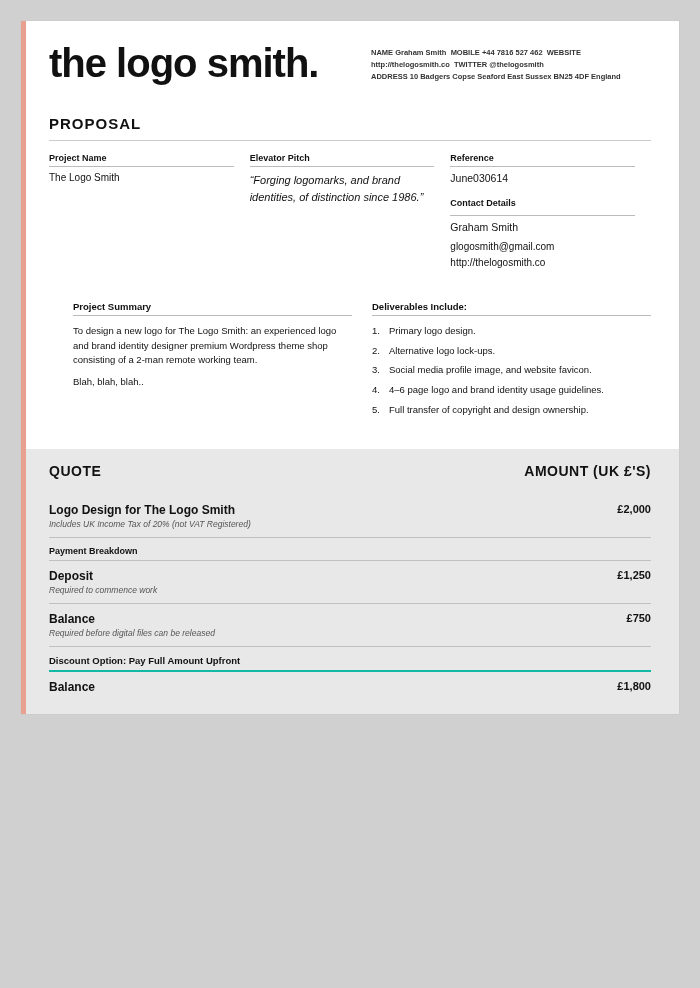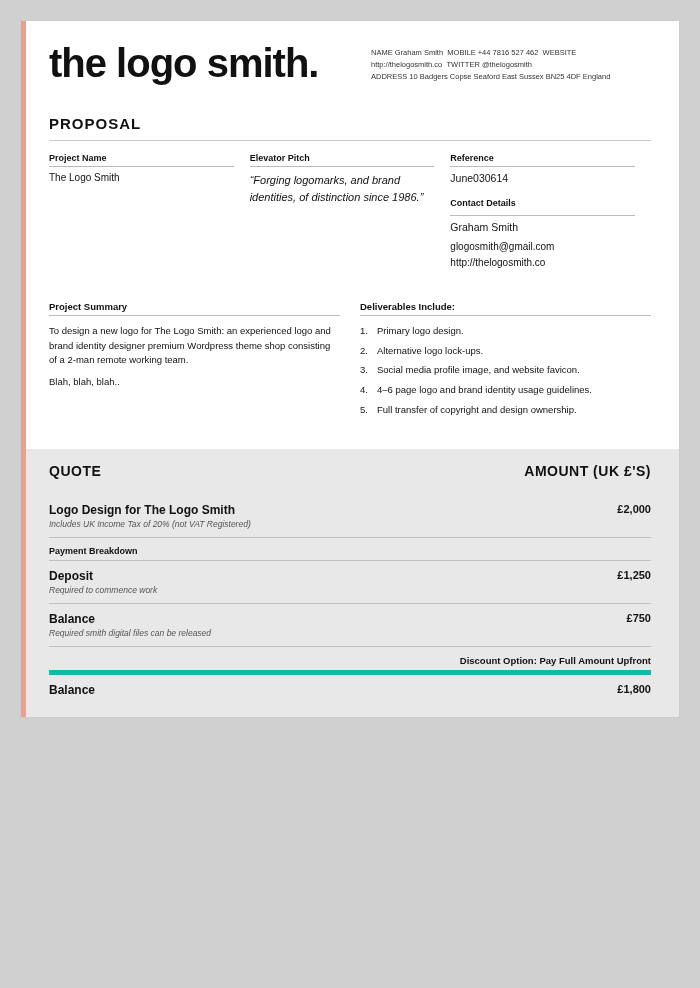--- a/index.html
+++ b/index.html
@@ -43,21 +43,21 @@
     }
     .header-contact {
       font-size: 7.5px;
       color: #333;
       line-height: 1.6;
       text-align: left;
       padding-top: 4px;
       max-width: 280px;
     }
     .header-contact span {
-      font-weight: normal;
+      font-weight: bold;
     }
     
     .proposal-section {
       padding: 18px 28px 10px 28px;
     }
     .proposal-title {
       font-size: 15px;
       font-weight: 900;
       letter-spacing: 1px;
       color: #111;
@@ -116,20 +116,21 @@
       font-size: 10px;
       color: #111;
       line-height: 1.6;
     }
     
     .summary-section {
       padding: 20px 28px 16px 28px;
       display: grid;
       grid-template-columns: 1fr 1fr;
       gap: 20px;
+      margin-left: 24px;
     }
     .summary-col-title {
       font-size: 9.5px;
       font-weight: 900;
       color: #111;
       border-bottom: 1px solid #bbb;
       padding-bottom: 3px;
       margin-bottom: 8px;
     }
     .summary-text {
@@ -205,22 +206,21 @@
     .payment-breakdown-title {
       font-size: 9px;
       font-weight: 900;
       color: #111;
       padding: 8px 0 4px 0;
       border-bottom: 1px solid #c0c0c0;
       margin-bottom: 0;
     }
     .discount-row {
       padding: 8px 0 4px 0;
-      border-bottom: 5px solid #14b8a6;
-      text-align: right;
+      border-bottom: 2px solid #14b8a6;
     }
     .discount-label {
       font-size: 9.5px;
       font-weight: 900;
       color: #111;
     }
     .balance-row {
       display: flex;
       justify-content: space-between;
       align-items: flex-start;
@@ -325,21 +325,21 @@
       <div>
         <div class="quote-item-title">Deposit</div>
         <div class="quote-item-sub">Required to commence work</div>
       </div>
       <div class="quote-amount">£1,250</div>
     </div>
 
     <div class="quote-row">
       <div>
         <div class="quote-item-title">Balance</div>
-        <div class="quote-item-sub">Required smith digital files can be released</div>
+        <div class="quote-item-sub">Required before digital files can be released</div>
       </div>
       <div class="quote-amount">£750</div>
     </div>
 
     <div class="discount-row">
       <div class="discount-label">Discount Option: Pay Full Amount Upfront</div>
     </div>
 
     <div class="balance-row">
       <div>

